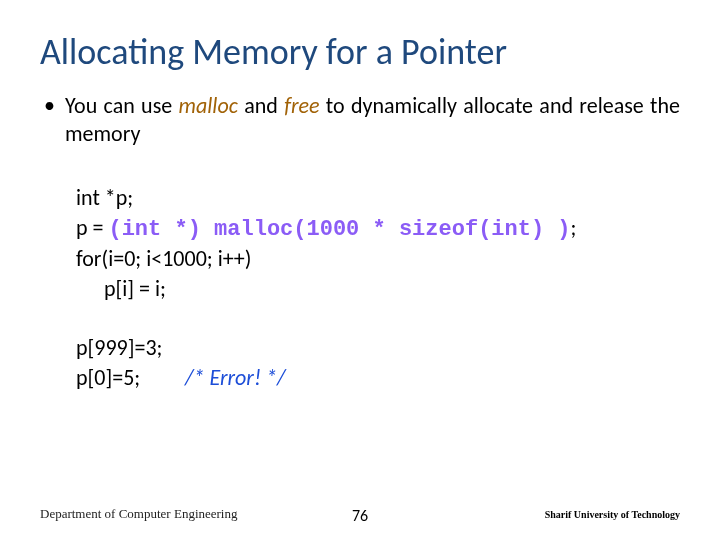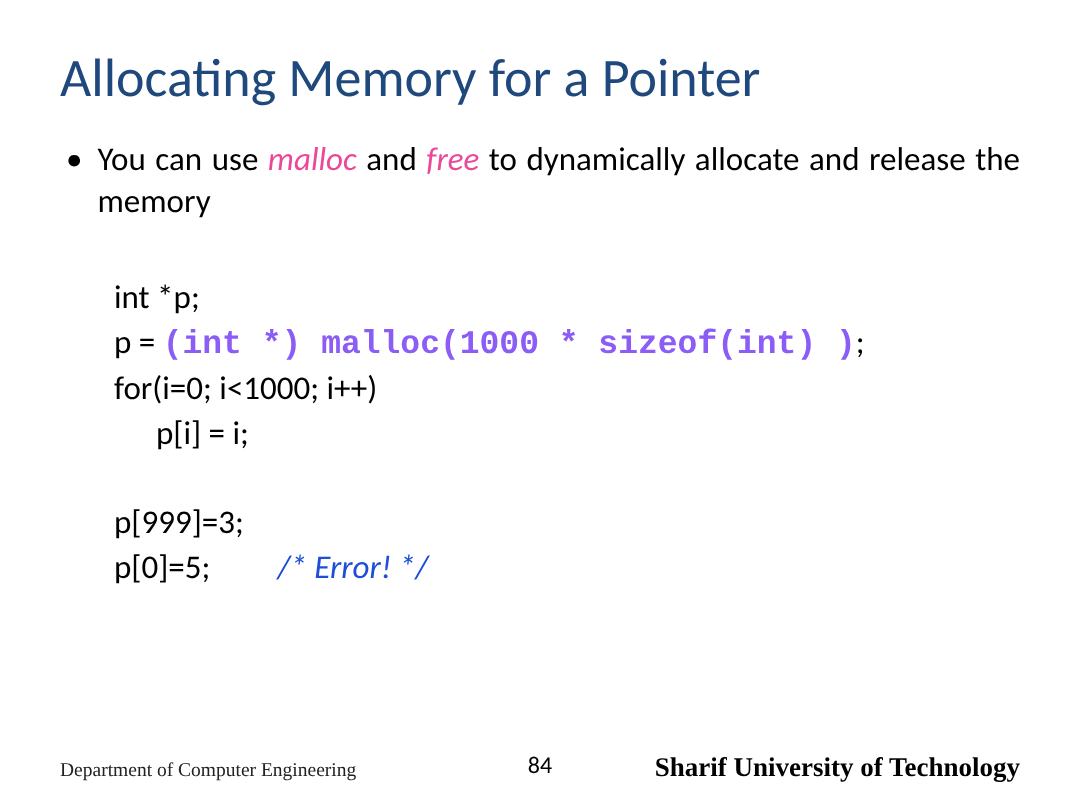--- a/index.html
+++ b/index.html
@@ -36,21 +36,21 @@
   }
   .bullet-dot {
     margin: 0 10px 0 4px;
     font-size: 22px;
   }
   .bullet-text {
     text-align: justify;
     flex: 1;
   }
   .italic-red {
-    color: #ec4899;
+    color: #a16207;
     font-style: italic;
   }
   .bold-red {
     color: #8b5cf6;
     font-weight: bold;
     font-family: Liberation Mono, monospace;
   }
   .green {
     color: #1d4ed8;
     font-style: italic;
@@ -81,21 +81,21 @@
   }
   .footer-center {
     font-size: 16px;
     color: #000;
     position: absolute;
     left: 50%;
     transform: translateX(-50%);
   }
   .footer-right {
     font-family: Georgia, 'Times New Roman', serif;
-    font-size: 18px;
+    font-size: 10px;
     font-weight: bold;
     color: #000;
   }
 </style>
 </head>
 <body>
 
 <div class="slide">
 
   <div class="title">Allocating Memory for a Pointer</div>
@@ -118,17 +118,17 @@
       <div>&nbsp;</div>
       <div>p[999]=3;</div>
       <div>
         <span>p[0]=5;</span>&nbsp;&nbsp;&nbsp;&nbsp;&nbsp;&nbsp;&nbsp;&nbsp;&nbsp;<span class="green">/* Error! */</span>
       </div>
     </div>
   </div>
 
   <div class="footer">
     <div class="footer-left">Department of Computer Engineering</div>
-    <div class="footer-center">84</div>
+    <div class="footer-center">76</div>
     <div class="footer-right">Sharif University of Technology</div>
   </div>
 
 </div>
 
 </body></html>

